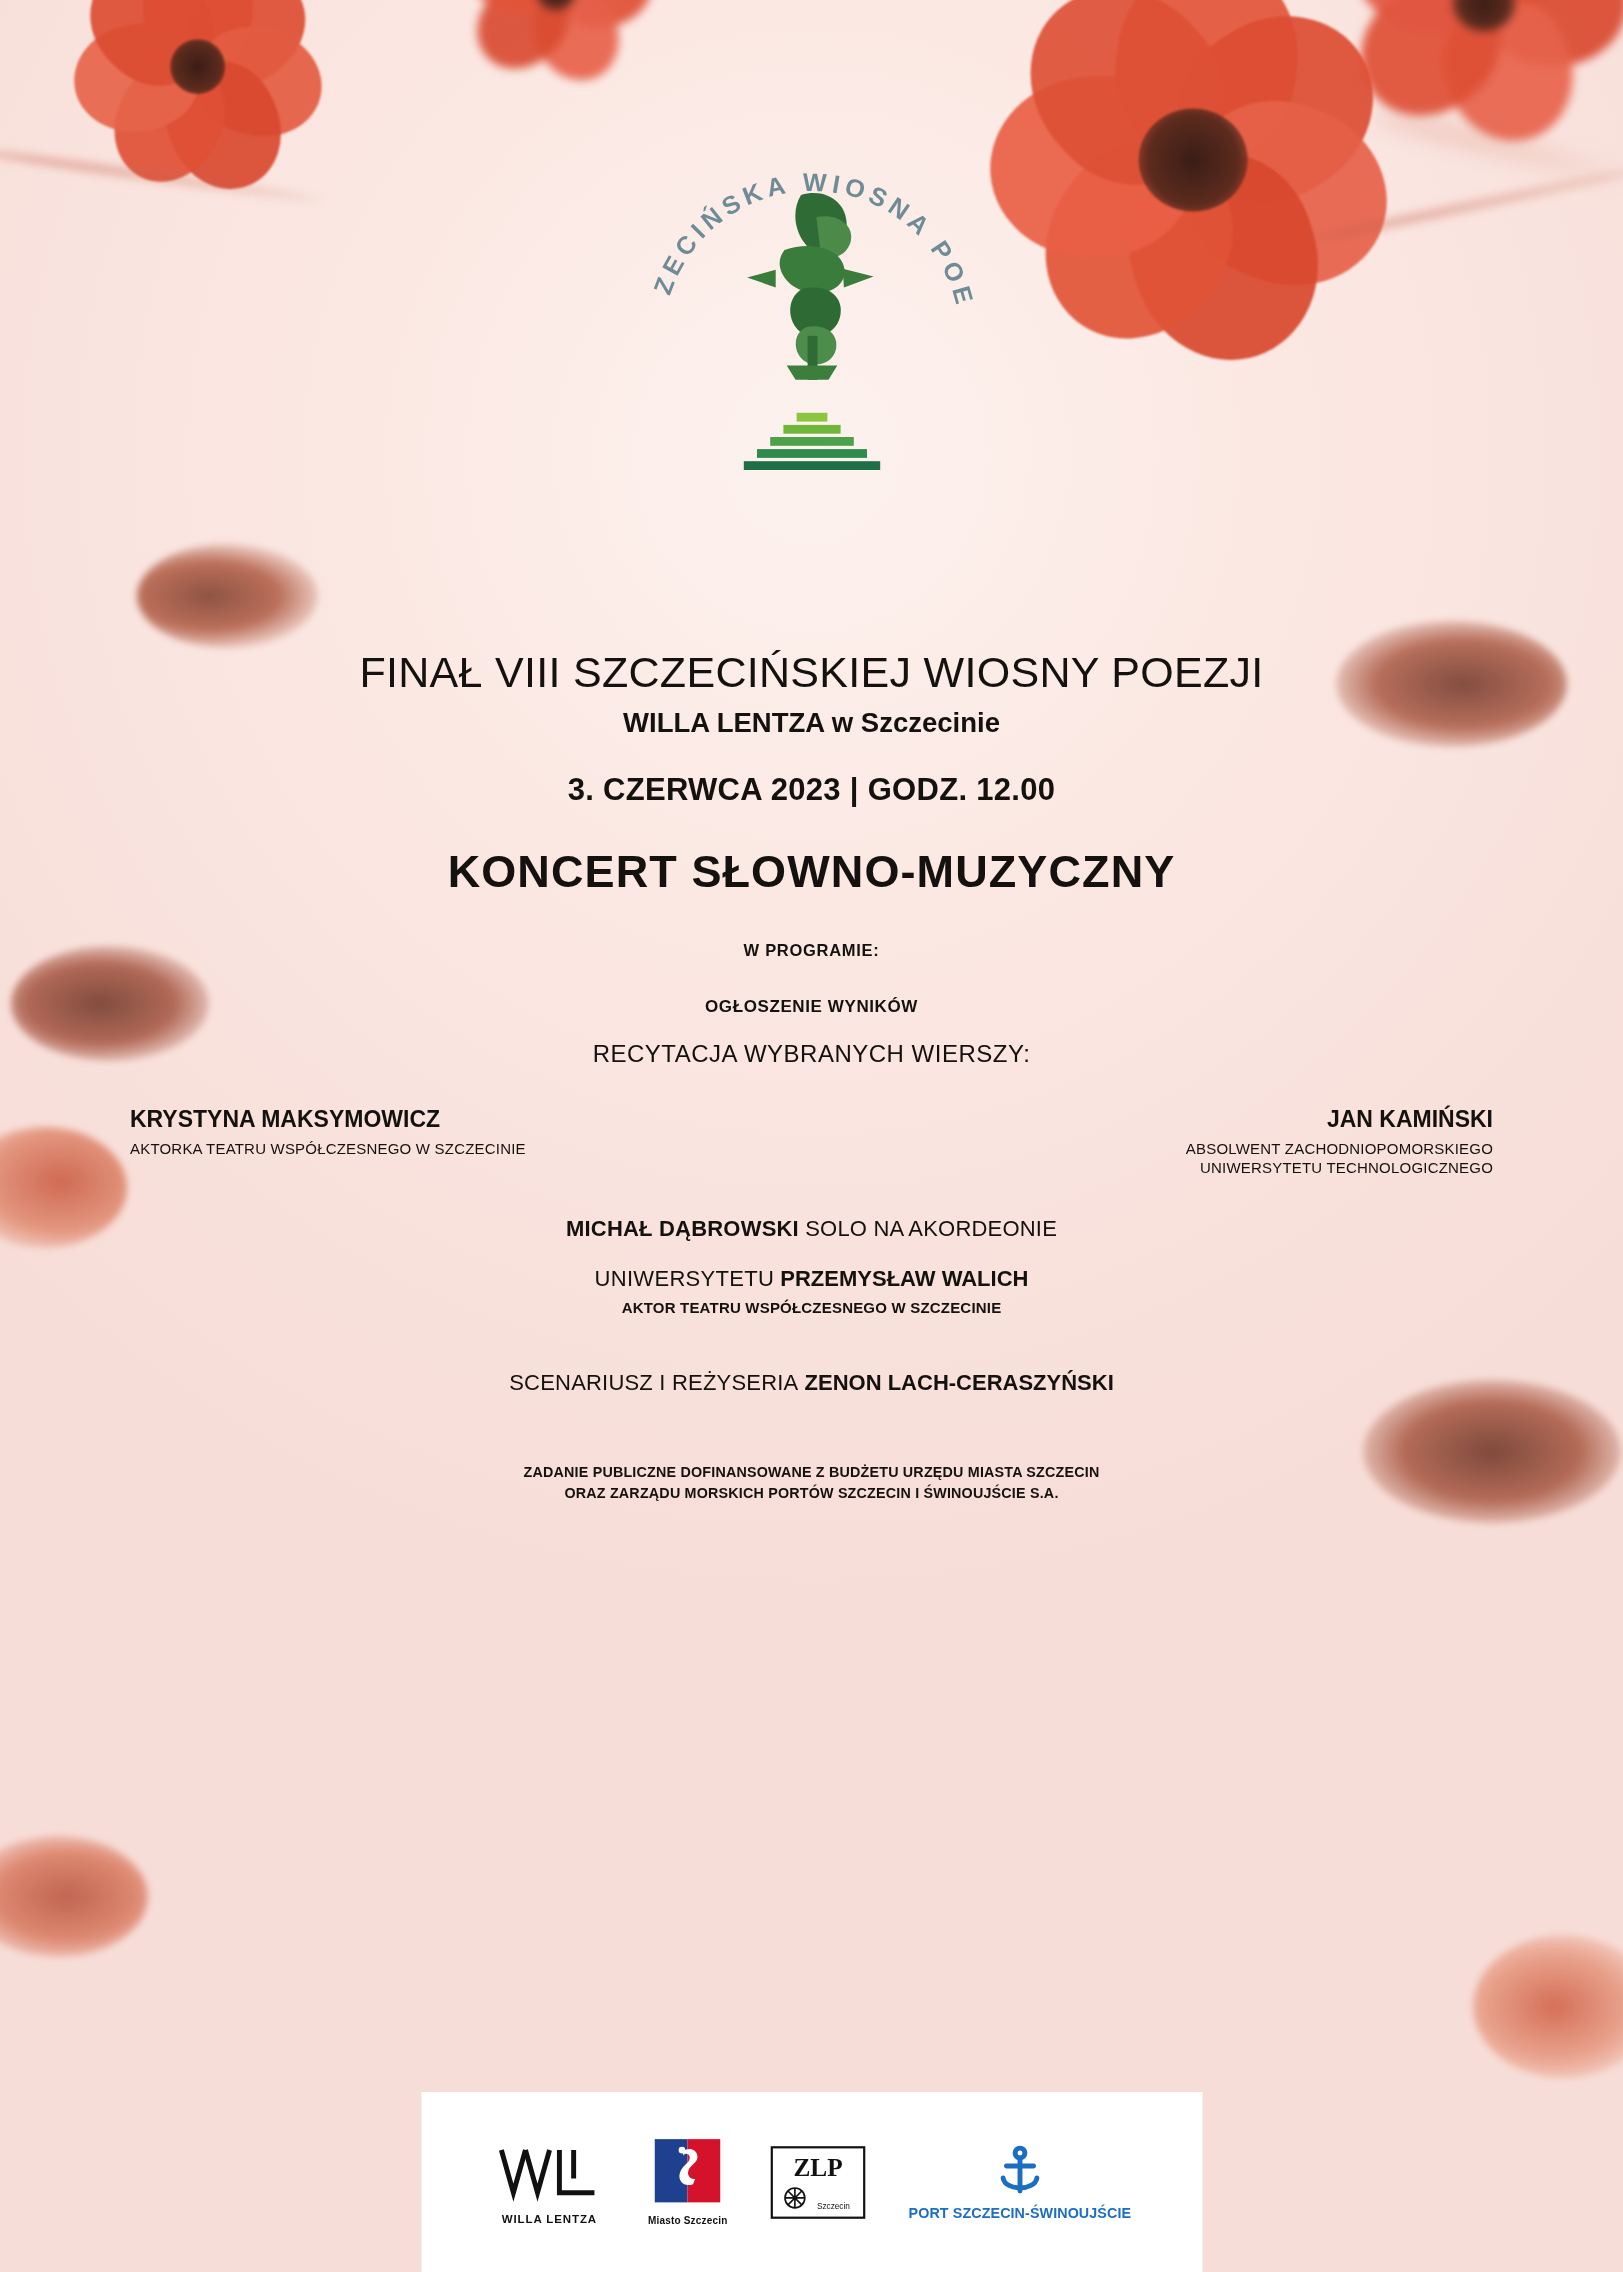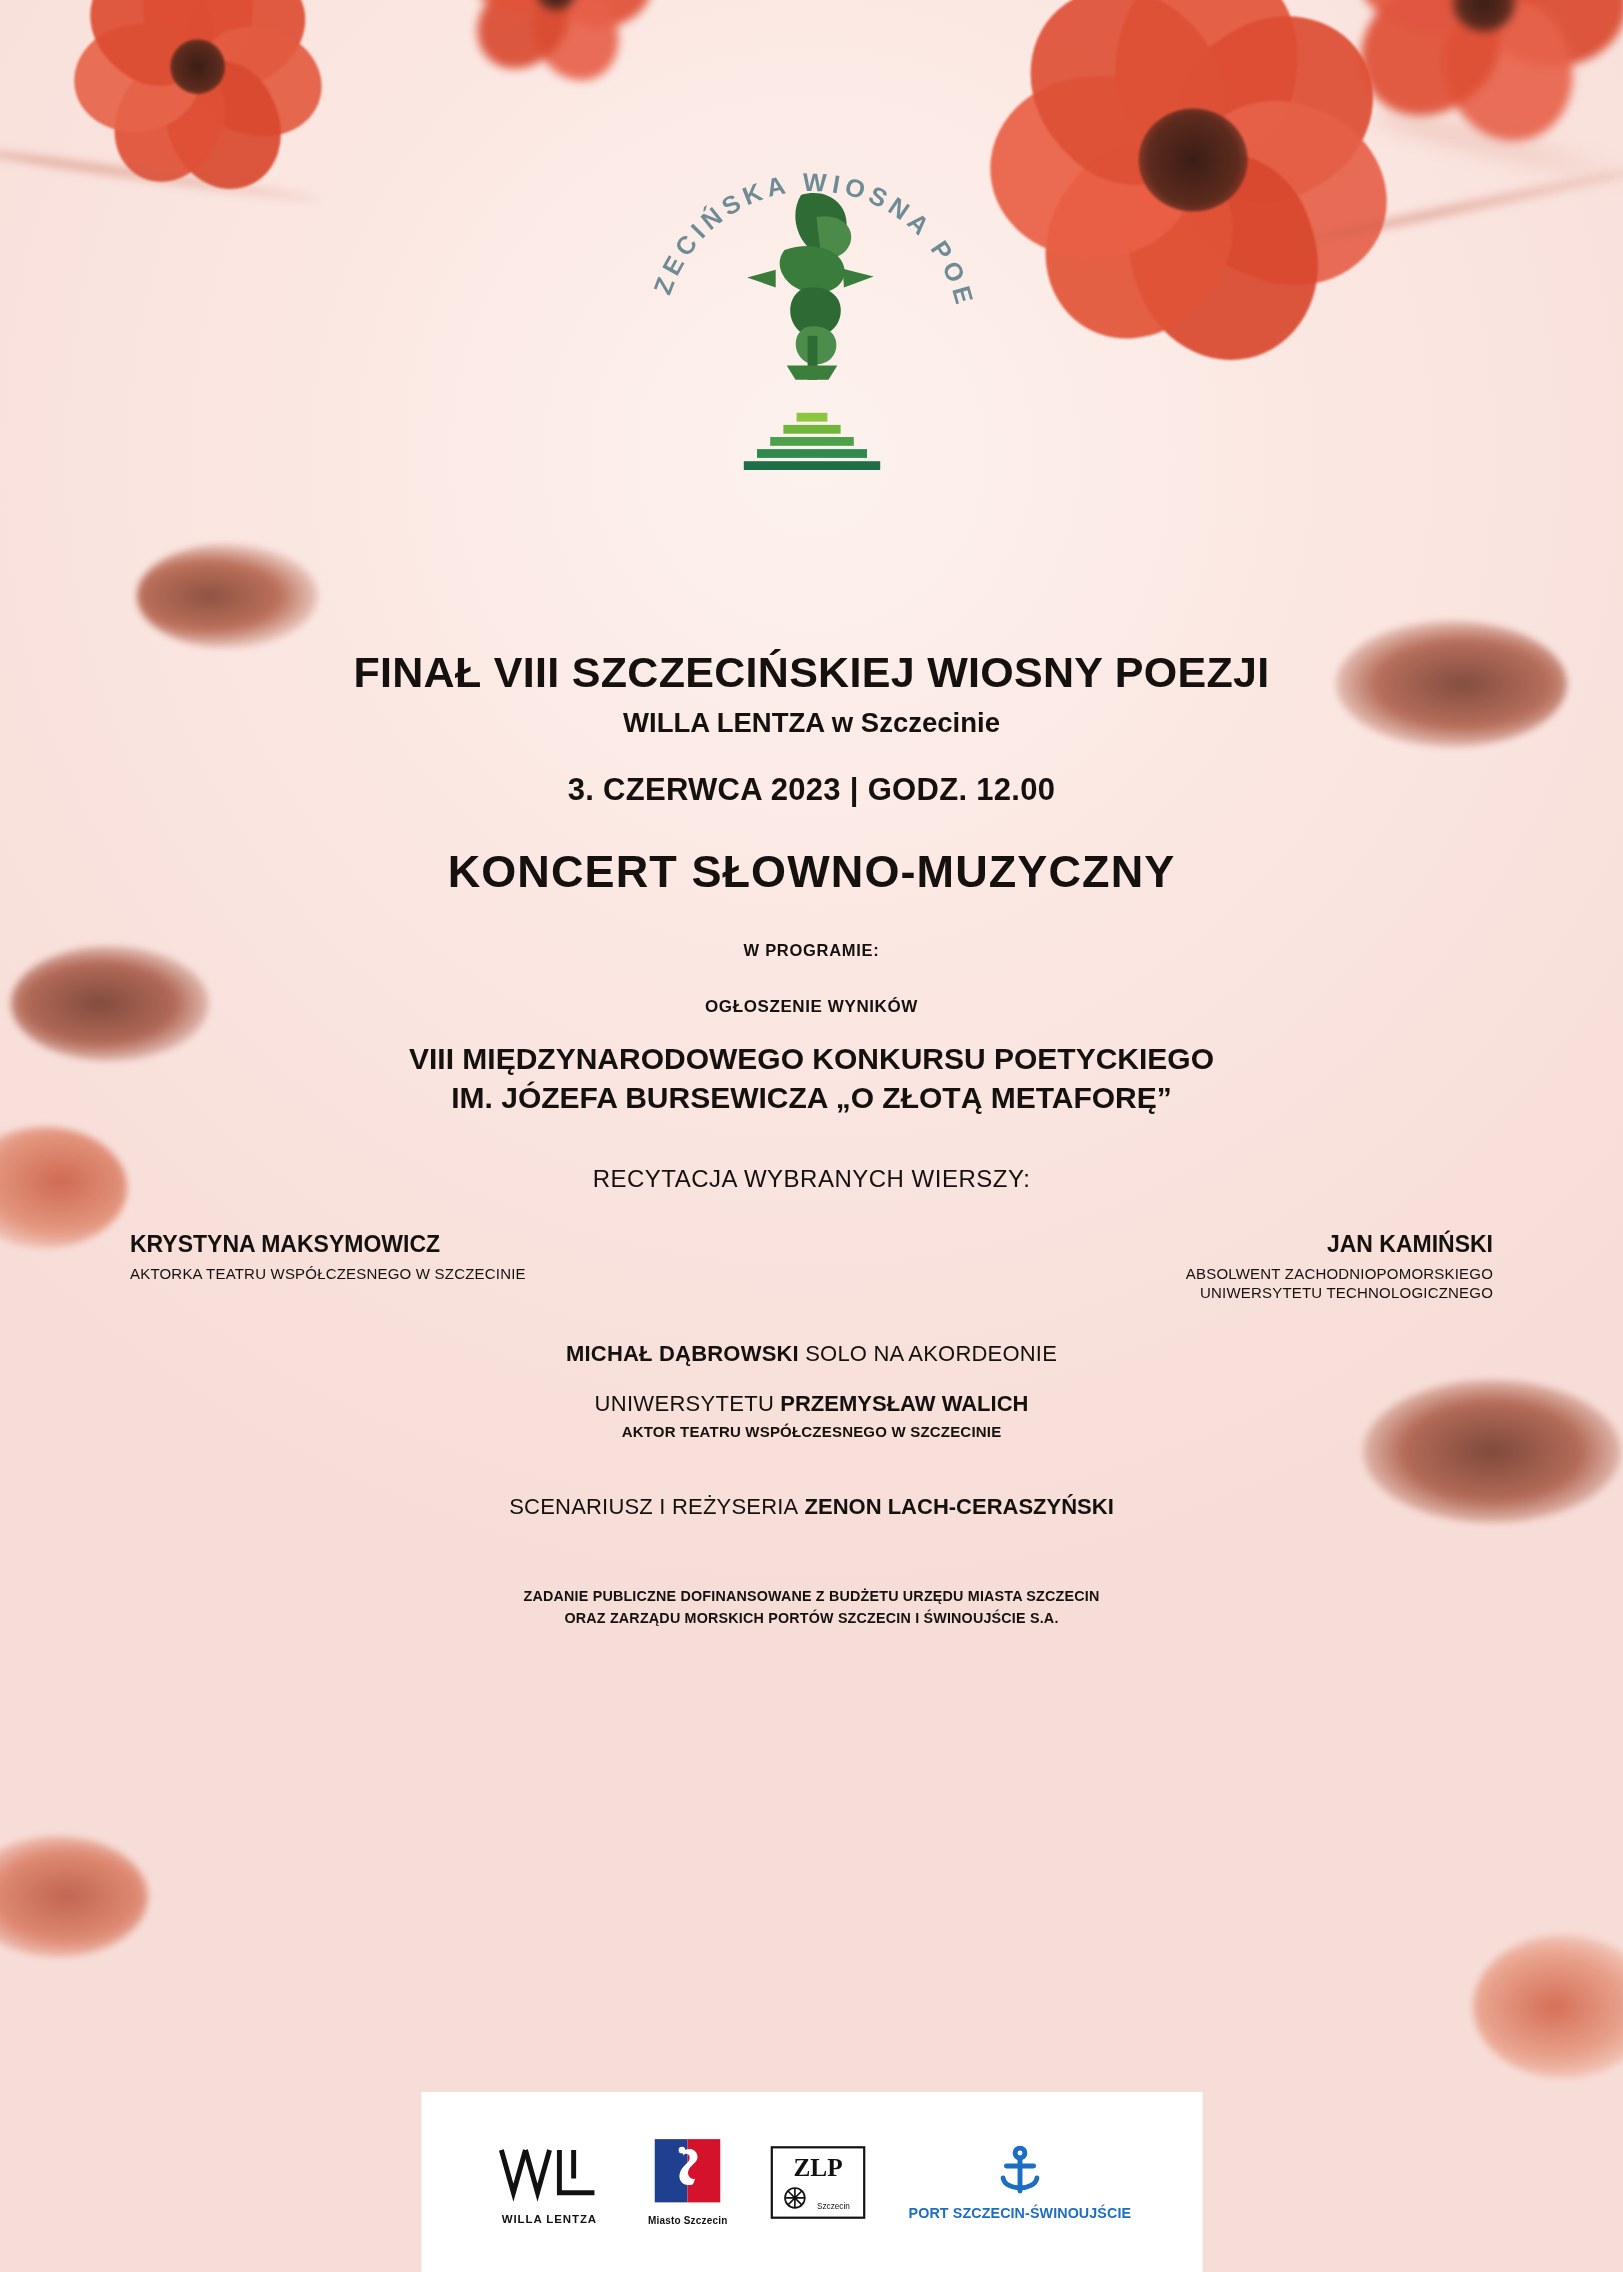--- a/index.html
+++ b/index.html
@@ -88,21 +88,21 @@
     position: absolute;
     left: 0;
     right: 0;
     top: 649px;
     text-align: center;
     color: #14110f;
   }
 
   .title-main {
     font-size: 43px;
-    font-weight: bold;
+    font-weight: normal;
     letter-spacing: 0.3px;
     line-height: 1.08;
     margin: 0 0 12px 0;
   }
   .subtitle-venue {
     font-size: 27.5px;
     font-weight: bold;
     margin: 0 0 33px 0;
   }
   .date-line {
@@ -324,24 +324,20 @@
     <div class="subtitle-venue">WILLA LENTZA w Szczecinie</div>
 
     <div class="date-line">3. CZERWCA 2023 | GODZ. 12.00</div>
 
     <div class="concert">KONCERT SŁOWNO-MUZYCZNY</div>
 
     <div class="program-label">W PROGRAMIE:</div>
 
     <div class="results-label">OGŁOSZENIE WYNIKÓW</div>
 
-    <div class="contest-name">
-      <div>VIII MIĘDZYNARODOWEGO KONKURSU POETYCKIEGO</div>
-      <div>IM. JÓZEFA BURSEWICZA „O ZŁOTĄ METAFORĘ”</div>
-    </div>
 
     <div class="recital-header">RECYTACJA WYBRANYCH WIERSZY:</div>
 
     <div class="performers">
       <div class="performer left">
         <div class="performer-name">KRYSTYNA MAKSYMOWICZ</div>
         <div class="performer-role">AKTORKA TEATRU WSPÓŁCZESNEGO W SZCZECINIE</div>
       </div>
       <div class="performer right">
         <div class="performer-name">JAN KAMIŃSKI</div>

